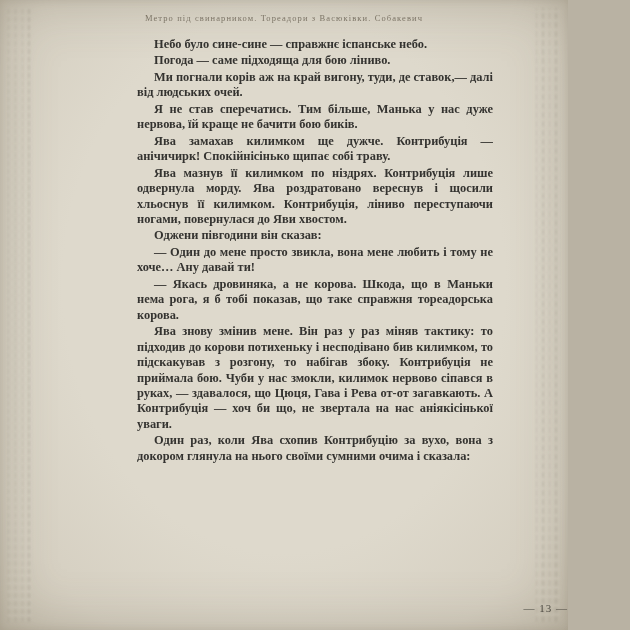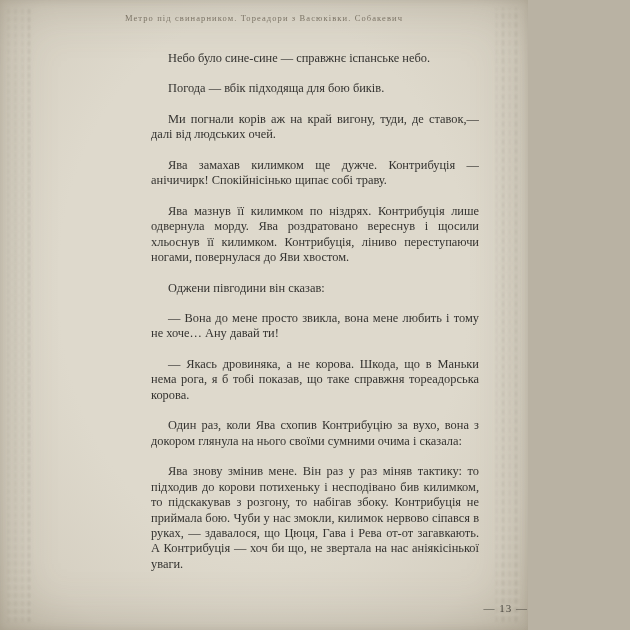--- a/index.html
+++ b/index.html
@@ -6,20 +6,21 @@
   body{
     width:630px;height:630px;
     font-family:"Liberation Serif","DejaVu Serif",serif;
     background:#b9b2a3;
   }
   .page{
     position:relative;
     width:528px;height:630px;
     background:radial-gradient(ellipse at 50% 45%, #ded9cc 55%, #d6d0c2 82%, #c9c2b2 100%);
     overflow:hidden;
+    padding-left:40px;
   }
   .page::after{
     content:"";
     position:absolute;inset:0;
     box-shadow:inset 0 0 55px rgba(110,100,80,.30), inset 0 0 8px rgba(110,100,80,.18);
     pointer-events:none;
   }
   
   .bleed{
     position:absolute;top:8px;bottom:8px;width:24px;
@@ -49,22 +50,23 @@
     position:absolute;
     top:36px;left:136px;width:358px;
     font-size:12.4px;
     line-height:15.45px;
     color:#343330;
     text-align:justify;
     hyphens:auto;
     -webkit-hyphens:auto;
   }
   .text-block p{
-    margin:15px;
+    margin:1px;
     text-indent:17px;
+    font-weight:bold;
   }
   .page-number{
     position:absolute;left:0;right:0;bottom:16px;
     text-align:right;
     font-size:11px;
     color:#4a4842;
     letter-spacing:1px;
   }
 </style>
 </head>
@@ -72,26 +74,27 @@
 
 <div class="page">
 
   <div class="bleed bleed-left"></div>
   <div class="bleed bleed-right"></div>
 
   <div class="running-header">Метро під свинарником. Тореадори з Васюківки. Собакевич</div>
 
   <div class="text-block">
     <p>Небо було сине-сине — справжнє іспанське небо.</p>
-    <p>Погода — вбік підходяща для бою биків.</p>
+    <p>Погода — саме підходяща для бою ліниво.</p>
     <p>Ми погнали корів аж на край вигону, туди, де ставок,— далі від людських очей.</p>
+    <p>Я не став сперечатись. Тим більше, Манька у нас дуже нервова, їй краще не бачити бою биків.</p>
     <p>Ява замахав килимком ще дужче. Контрибуція — анічичирк! Спокійнісінько щипає собі траву.</p>
     <p>Ява мазнув її килимком по ніздрях. Контрибуція лише одвернула морду. Ява роздратовано вереснув і щосили хльоснув її килимком. Контрибуція, ліниво переступаючи ногами, повернулася до Яви хвостом.</p>
     <p>Оджени півгодини він сказав:</p>
-    <p>— Вона до мене просто звикла, вона мене любить і тому не хоче… Ану давай ти!</p>
+    <p>— Один до мене просто звикла, вона мене любить і тому не хоче… Ану давай ти!</p>
     <p>— Якась дровиняка, а не корова. Шкода, що в Маньки нема рога, я б тобі показав, що таке справжня тореадорська корова.</p>
+    <p>Ява знову змінив мене. Він раз у раз міняв тактику: то підходив до корови потихеньку і несподівано бив килимком, то підскакував з розгону, то набігав збоку. Контрибуція не приймала бою. Чуби у нас змокли, килимок нервово сіпався в руках, — здавалося, що Цюця, Гава і Рева от-от загавкають. А Контрибуція — хоч би що, не звертала на нас аніякісінької уваги.</p>
     <p>Один раз, коли Ява схопив Контрибуцію за вухо, вона з докором глянула на нього своїми сумними очима і сказала:</p>
-    <p>Ява знову змінив мене. Він раз у раз міняв тактику: то підходив до корови потихеньку і несподівано бив килимком, то підскакував з розгону, то набігав збоку. Контрибуція не приймала бою. Чуби у нас змокли, килимок нервово сіпався в руках, — здавалося, що Цюця, Гава і Рева от-от загавкають. А Контрибуція — хоч би що, не звертала на нас аніякісінької уваги.</p>
   </div>
 
   <div class="page-number">— 13 —</div>
 
 </div>
 
 </body></html>

